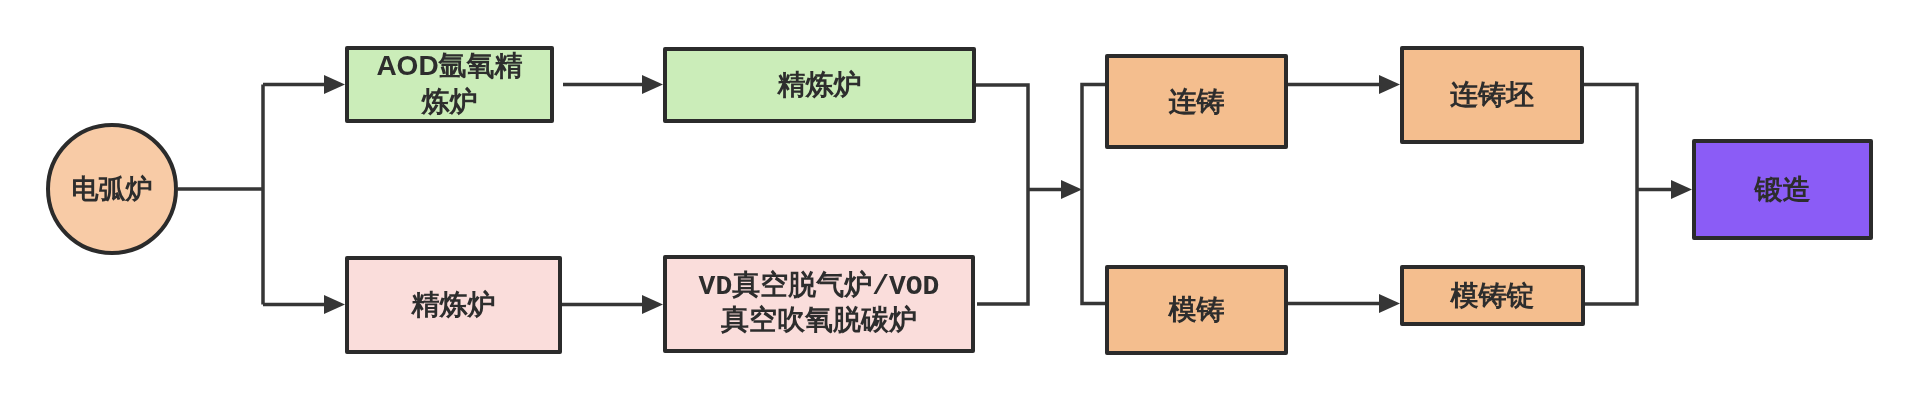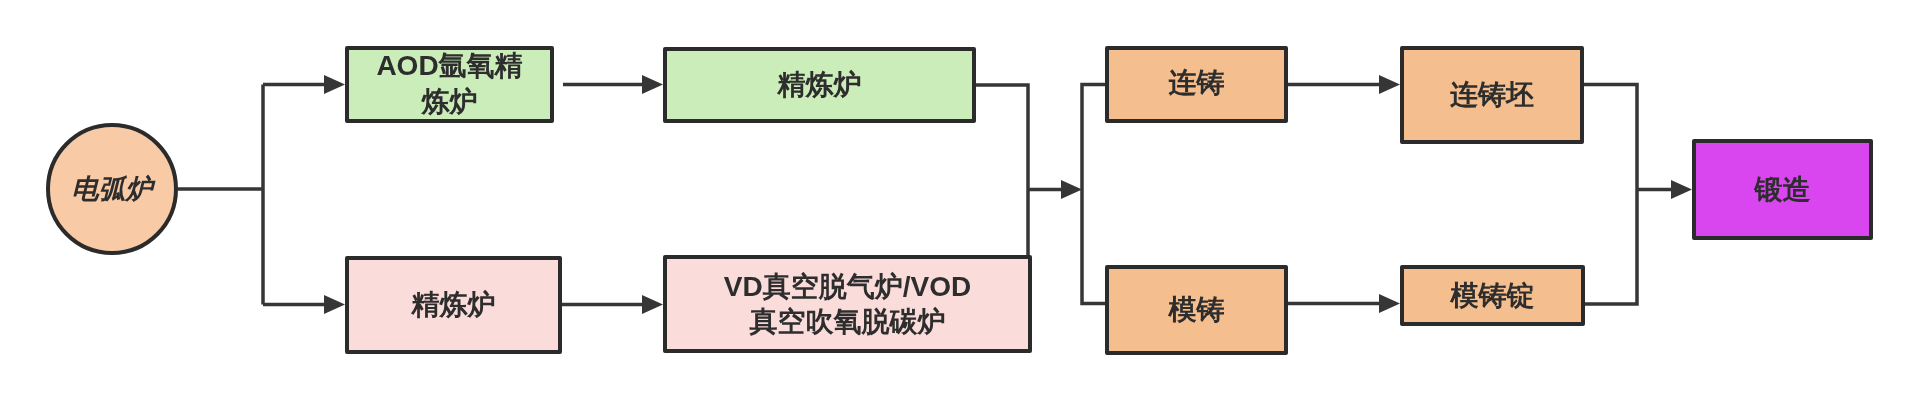--- a/index.html
+++ b/index.html
@@ -36,29 +36,29 @@
     line-height: 1.26;
     color: #2d2d2d;
   }
   .node .lbl { white-space: pre-line; }
   .shape-circle { border-radius: 50%; }
   .shape-rect   { border-radius: 2px; }
   .fill-peach  { background: #f8cba6; }
   .fill-green  { background: #cbedb9; }
   .fill-pink   { background: #fadddb; }
   .fill-orange { background: #f4be8e; }
-  .fill-gray   { background: #d946ef; }
+  .fill-gray   { background: #8b5cf6; }
 
   
-  #node-eaf      { left: 46px;   top: 123px; width: 132px; height: 132px; font-size: 27px; font-style: italic; }
+  #node-eaf      { left: 46px;   top: 123px; width: 132px; height: 132px; font-size: 27px; }
   #node-aod      { left: 345px;  top: 46px;  width: 209px; height: 77px; align-items: flex-end;  }
   #node-lf-top   { left: 663px;  top: 47px;  width: 313px; height: 76px;  }
   #node-lf-bot   { left: 345px;  top: 256px; width: 217px; height: 98px;  }
-  #node-vdvod    { left: 663px;  top: 255px; width: 369px; height: 98px;  }
-  #node-cc       { left: 1105px; top: 46px;  width: 183px; height: 77px; font-family: Liberation Mono, monospace;  }
+  #node-vdvod    { left: 663px;  top: 255px; width: 312px; height: 98px; font-family: Liberation Mono, monospace;  }
+  #node-cc       { left: 1105px; top: 54px;  width: 183px; height: 95px;  }
   #node-ccb      { left: 1400px; top: 46px;  width: 184px; height: 98px;  }
   #node-mc       { left: 1105px; top: 265px; width: 183px; height: 90px;  }
   #node-mci      { left: 1400px; top: 265px; width: 185px; height: 61px;  }
   #node-forge    { left: 1692px; top: 139px; width: 181px; height: 101px; }
 </style>
 </head>
 <body>
 
 <div id="canvas">
 

